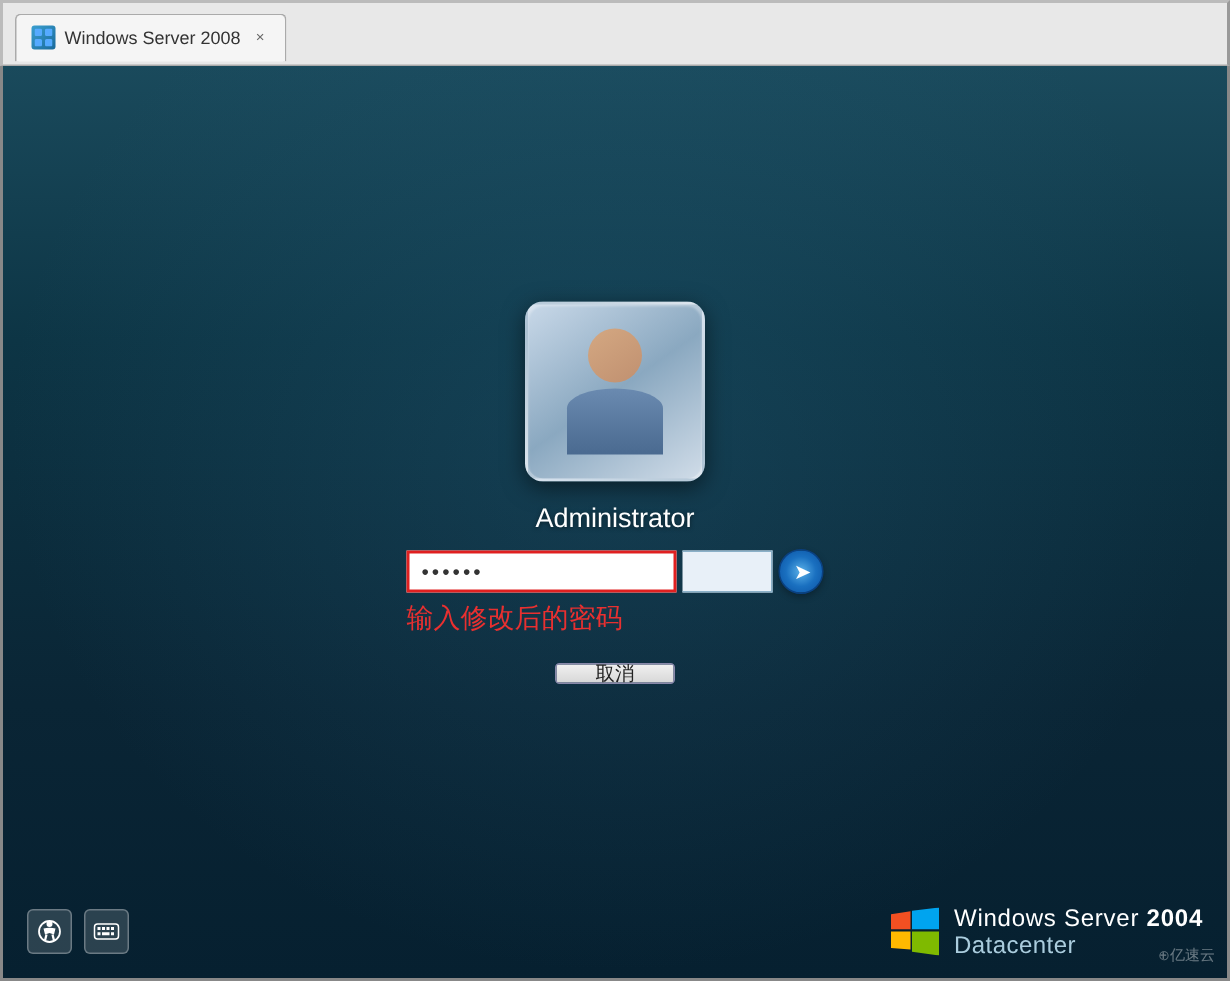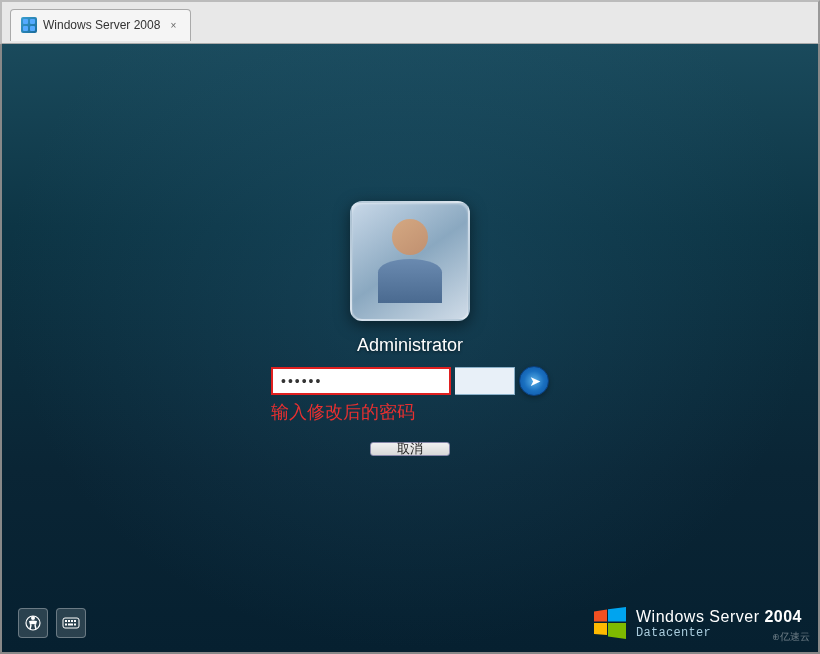--- a/index.html
+++ b/index.html
@@ -282,24 +282,23 @@
       font-weight: 300;
       letter-spacing: 0.5px;
       line-height: 1.2;
     }
 
     .branding-title strong {
       font-weight: 600;
     }
 
     .branding-subtitle {
-      font-size: 12px;
+      font-size: 16px;
       color: #aaccdd;
       letter-spacing: 0.3px;
-      font-family: Liberation Mono, monospace;
     }
 
     
     .watermark {
       position: absolute;
       bottom: 8px;
       right: 8px;
       font-size: 10px;
       color: rgba(255,255,255,0.4);
     }

